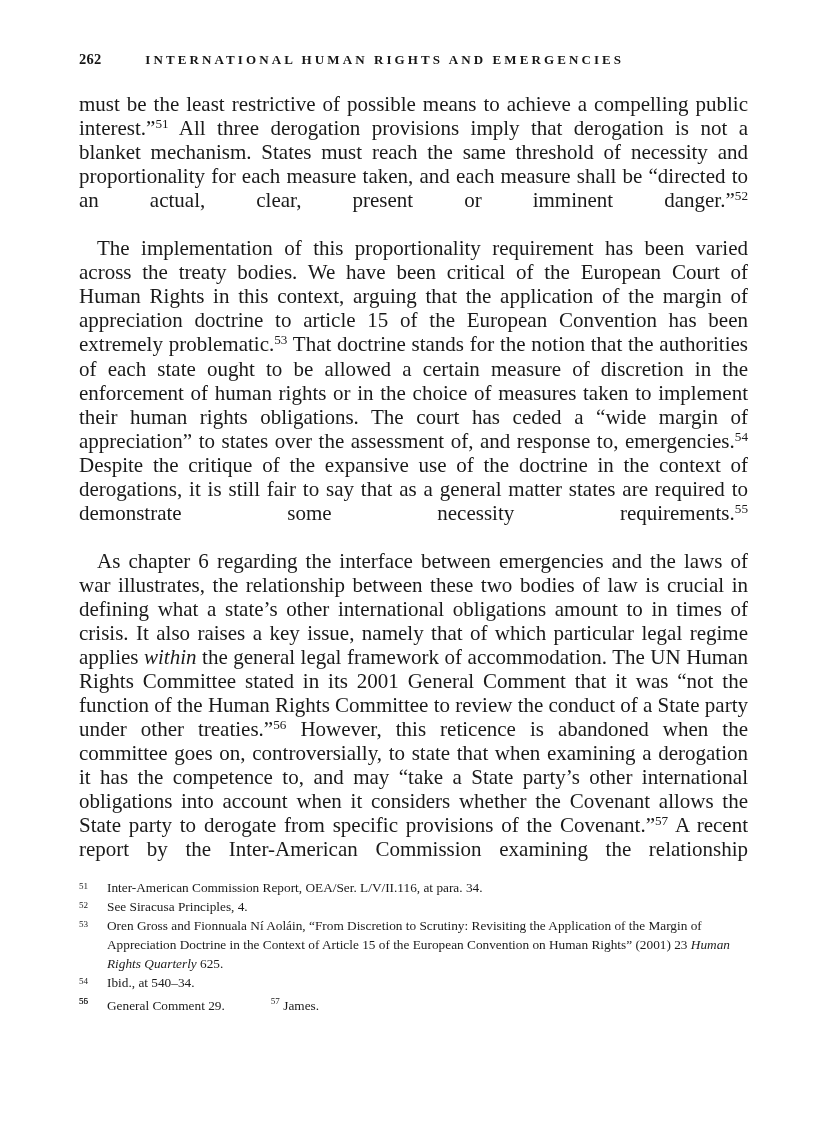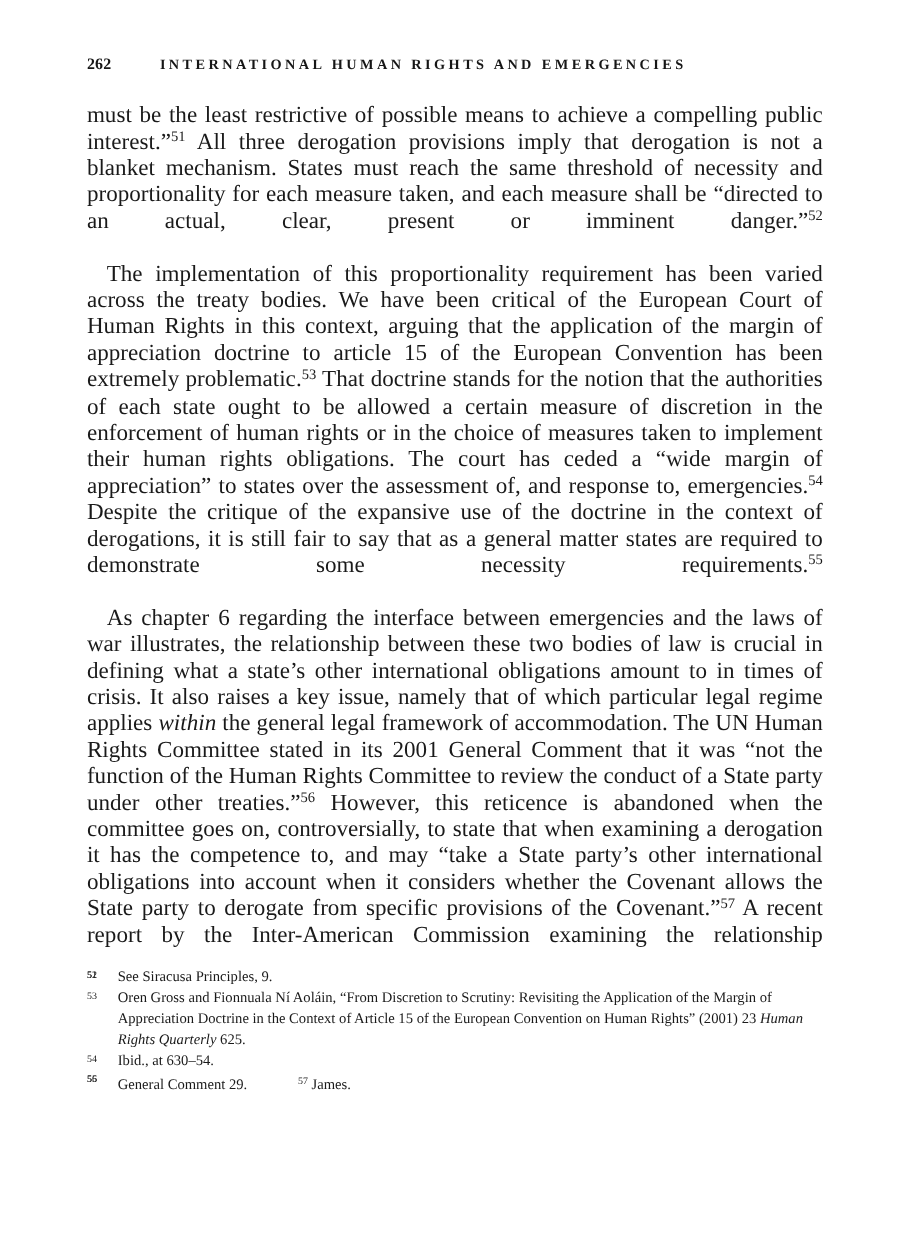--- a/index.html
+++ b/index.html
@@ -125,21 +125,21 @@
     <span class="folio">262</span><span class="head-title">INTERNATIONAL HUMAN RIGHTS AND EMERGENCIES</span>
   </div>
 
   <div class="body-block" id="body-block">
       <p class="para">must be the least restrictive of possible means to achieve a compelling public interest.”<sup>51</sup> All three derogation provisions imply that derogation is not a blanket mechanism. States must reach the same threshold of necessity and proportionality for each measure taken, and each measure shall be “directed to an actual, clear, present or imminent danger.”<sup>52</sup></p>
       <p class="para indent">The implementation of this proportionality requirement has been varied across the treaty bodies. We have been critical of the European Court of Human Rights in this context, arguing that the application of the margin of appreciation doctrine to article 15 of the European Convention has been extremely problematic.<sup>53</sup> That doctrine stands for the notion that the authorities of each state ought to be allowed a certain measure of discretion in the enforcement of human rights or in the choice of measures taken to implement their human rights obligations. The court has ceded a “wide margin of appreciation” to states over the assessment of, and response to, emergencies.<sup>54</sup> Despite the critique of the expansive use of the doctrine in the context of derogations, it is still fair to say that as a general matter states are required to demonstrate some necessity requirements.<sup>55</sup></p>
       <p class="para indent">As chapter 6 regarding the interface between emergencies and the laws of war illustrates, the relationship between these two bodies of law is crucial in defining what a state’s other international obligations amount to in times of crisis. It also raises a key issue, namely that of which particular legal regime applies <span class="ital">within</span> the general legal framework of accommodation. The UN Human Rights Committee stated in its 2001 General Comment that it was “not the function of the Human Rights Committee to review the conduct of a State party under other treaties.”<sup>56</sup> However, this reticence is abandoned when the committee goes on, controversially, to state that when examining a derogation it has the competence to, and may “take a State party’s other international obligations into account when it considers whether the Covenant allows the State party to derogate from specific provisions of the Covenant.”<sup>57</sup> A recent report by the Inter-American Commission examining the relationship</p>
     </div>
 
   <div class="footnotes" id="footnotes-block">
-      <div class="fn"><span class="fn-num">51</span></div>
-      <div class="fn"><span class="fn-num">52</span><span>See Siracusa Principles, 9.</span></div>
+      <div class="fn"><span class="fn-num">51</span><span>Inter-American Commission Report, OEA/Ser. L/V/II.116, at para. 34.</span></div>
+      <div class="fn"><span class="fn-num">52</span><span>See Siracusa Principles, 4.</span></div>
       <div class="fn"><span class="fn-num">53</span><span>Oren Gross and Fionnuala Ní Aoláin, “From Discretion to Scrutiny: Revisiting the Application of the Margin of Appreciation Doctrine in the Context of Article 15 of the European Convention on Human Rights” (2001) 23 <span class="ital">Human Rights Quarterly</span> 625.</span></div>
-      <div class="fn"><span class="fn-num">54</span><span>Ibid., at 630–54.</span></div>
+      <div class="fn"><span class="fn-num">54</span><span>Ibid., at 540–34.</span></div>
       <div class="fn"><span class="fn-num">55</span></div>
       <div class="fn"><span class="fn-num">56</span><span>General Comment 29.</span><span class="gap-56-57"></span><span class="fn-num-inline">57</span><span> James.</span></div>
     </div>
 
 </div>
 
 </body></html>

